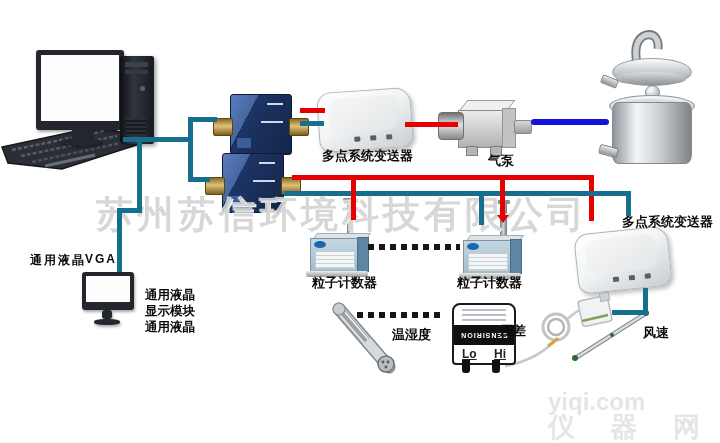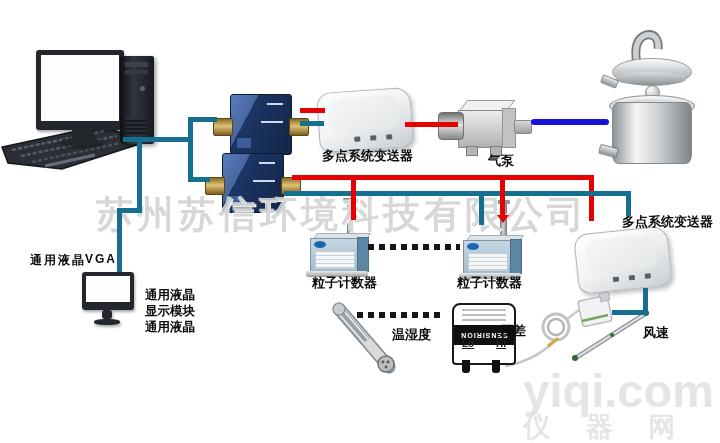--- a/index.html
+++ b/index.html
@@ -53,21 +53,21 @@
        background:linear-gradient(180deg,#ececec,#9a9a9a);}
   
   .pumpbox{position:absolute;}
   
   .psr{position:absolute;left:452px;top:303px;width:60px;height:58px;z-index:3;
        border:2px solid #1a1a1a;border-radius:8px 8px 4px 4px;background:#fff;overflow:hidden;}
   .psr .tinylines{position:absolute;left:8px;top:4px;width:44px;height:14px;
        background:repeating-linear-gradient(180deg,#b9bfc4 0 2px,transparent 2px 5px);}
   .psr .band{position:absolute;left:0;top:20px;width:100%;height:20px;background:#101010;color:#fff;
        font-size:7px;font-weight:700;letter-spacing:1px;text-align:center;line-height:20px;transform:rotate(180deg);}
-  .psr .lo,.psr .hi{position:absolute;bottom:14px;font-size:10px;font-weight:700;color:#222;text-decoration:underline;}
+  .psr .lo,.psr .hi{position:absolute;bottom:2px;font-size:12px;font-weight:700;color:#222;text-decoration:underline;}
   .psr .lo{left:8px;} .psr .hi{right:8px;margin-top:24px;}
   .ptube{position:absolute;width:8px;height:13px;background:#111;border-radius:0 0 3px 3px;z-index:3;}
   
   .disc{position:absolute;left:612px;top:58px;width:78px;height:26px;border-radius:50%;z-index:3;
         background:linear-gradient(180deg,#fbfbfb,#c2c6c9 55%,#878c90);border:1px solid #9aa0a4;}
   .discrim{position:absolute;left:616px;top:72px;width:70px;height:13px;border-radius:45%;z-index:3;
         background:linear-gradient(180deg,#d9dcde,#8e9397);}
   .nozzle{position:absolute;background:linear-gradient(180deg,#e8eaec,#8f9499);border:1px solid #7d8287;border-radius:2px;z-index:3;}
   .cyl{position:absolute;left:612px;top:102px;width:78px;height:60px;border-radius:6px/10px;z-index:3;
        background:linear-gradient(90deg,#8f9499,#f4f5f6 30%,#cdd1d4 58%,#7f8489);border:1px solid #84898d;}
@@ -75,21 +75,21 @@
        background:linear-gradient(180deg,#f8f8f8,#aeb3b7);border:1px solid #8f9499;}
   .cylid-in{position:absolute;left:621px;top:99px;width:60px;height:11px;border-radius:50%;background:#d9dde0;z-index:3;}
   .knob{position:absolute;left:645px;top:85px;width:13px;height:13px;border-radius:50%;z-index:3;
        background:radial-gradient(circle at 35% 30%,#ffffff,#9aa0a4);border:1px solid #84898d;}
   .stem{position:absolute;left:649px;top:95px;width:6px;height:8px;background:#b3b8bc;z-index:3;}
   
   #wm-center{position:absolute;left:96px;top:190px;z-index:5;font-size:37px;font-weight:700;letter-spacing:4px;
       color:rgba(178,178,178,.52);text-shadow:1px 1px 0 rgba(255,255,255,.95),-1px -1px 0 rgba(255,255,255,.75);
       white-space:nowrap;}
   #wm-site{position:absolute;right:6px;bottom:2px;z-index:5;text-align:left;line-height:1.0;}
-  #wm-site .s1{font-size:47px;font-weight:700;color:rgba(224,224,224,.85);}
+  #wm-site .s1{font-size:24px;font-weight:700;color:rgba(224,224,224,.85);}
   #wm-site .s2{font-size:27px;font-weight:700;letter-spacing:14px;color:rgba(226,226,226,.9);}
   svg.layer{position:absolute;left:0;top:0;z-index:3;pointer-events:none;}
 </style>
 </head>
 <body>
 
 <div id="stage">
 
   <div class="ln teal" style="left:123px;top:137px;width:70px;height:5px"></div>
   <div class="ln teal" style="left:188px;top:117px;width:5px;height:25px"></div>

